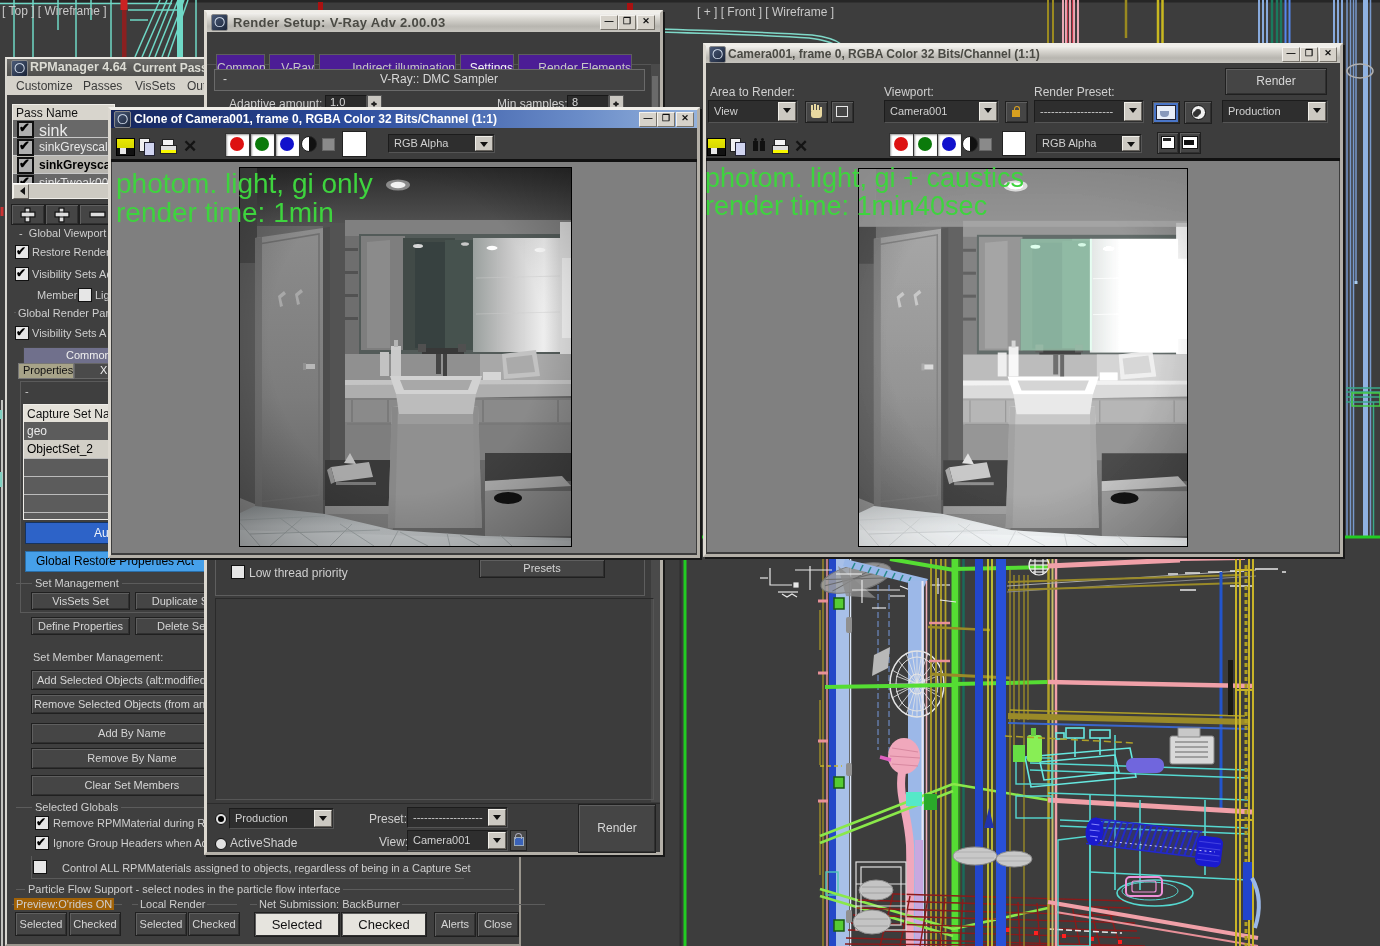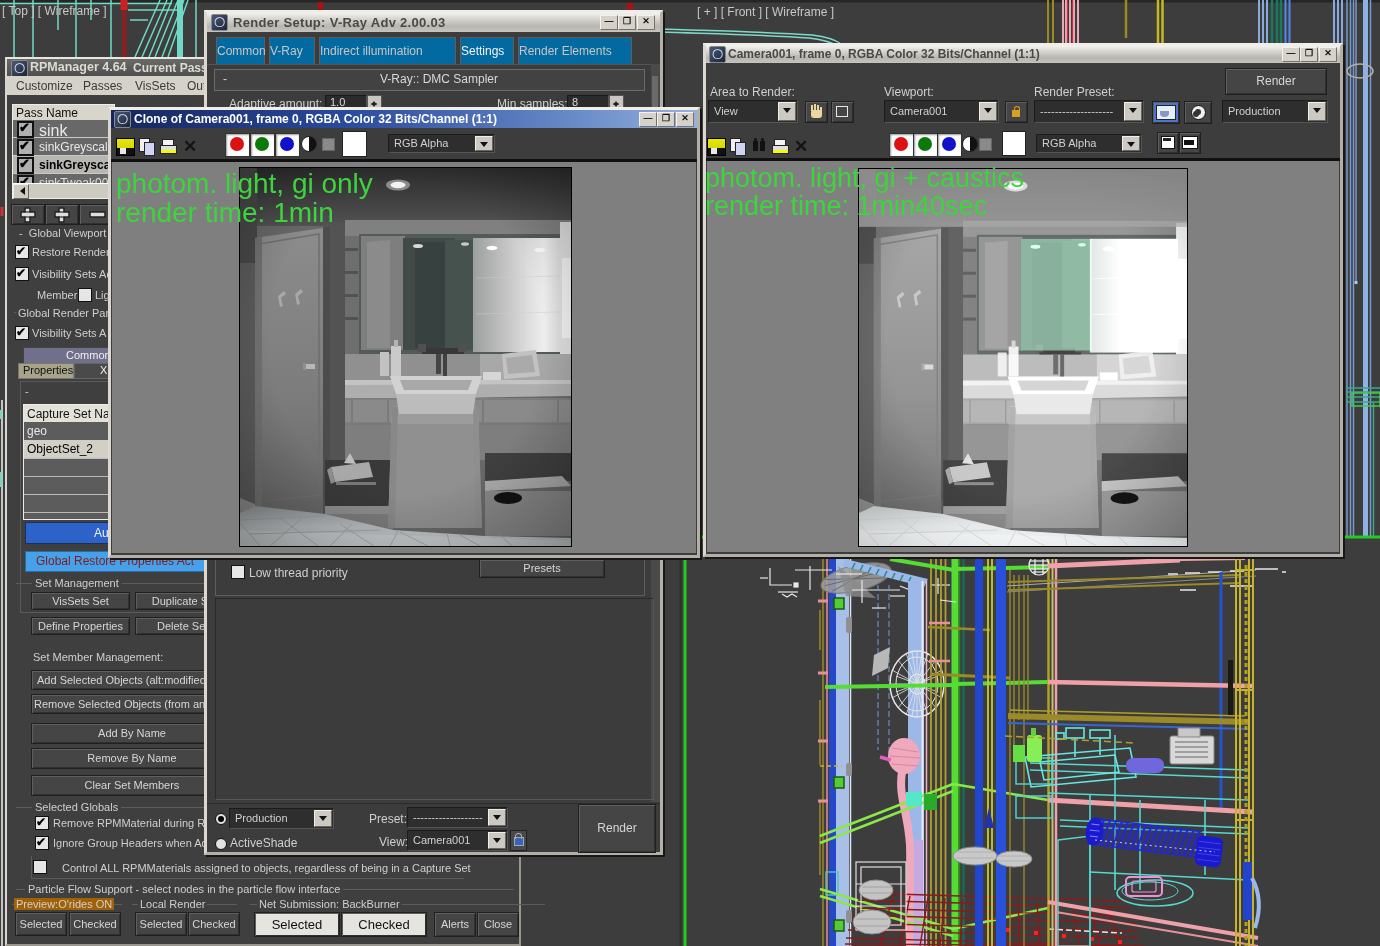--- a/index.html
+++ b/index.html
@@ -16,21 +16,21 @@
 .cb.on:after{content:"✔";position:absolute;left:0px;top:-2px;color:#000;font-size:12px;font-weight:bold;}
 .glabel{position:absolute;color:#cfcfcf;font-size:11px;}
 .gline{position:absolute;border-top:1px solid #5c5c5c;height:0;}
 .radio{position:absolute;width:10px;height:10px;border-radius:50%;background:#e2e2e2;border:1px solid #111;}
 .radio.on:after{content:"";position:absolute;left:2px;top:2px;width:6px;height:6px;border-radius:50%;background:#000;}
 .spin{position:absolute;width:13px;background:#c9c6c0;border:1px solid #555;}
 .spin:before,.spin:after{content:"";position:absolute;left:3px;border:3px solid transparent;}
 .spin:before{top:2px;border-bottom:4px solid #222;}
 .spin:after{bottom:2px;border-top:4px solid #222;}
 .vbox{position:absolute;background:#2b2b2b;border:1px solid;border-color:#191919 #555 #555 #191919;color:#d8d8d8;font-size:11px;}
-.rtab{position:absolute;top:5px;height:26px;line-height:26px;text-align:left;border:1px solid #5e5e5e;border-bottom:0;background:#0369a1;color:#c6c6c6;font-size:12px;}
+.rtab{position:absolute;top:22px;height:26px;line-height:26px;text-align:right;border:1px solid #5e5e5e;border-bottom:0;background:#4c1d95;color:#c6c6c6;font-size:12px;}
 .rtab.sel{color:#f4f4f4;}
 .pcb{position:absolute;left:4px;top:1px;width:13px;height:13px;background:#b0b0b0;border:2px solid #111;}
 .pcb:after{content:"✔";position:absolute;left:0;top:-3px;color:#000;font-size:13px;font-weight:bold;}
 .plusico,.minusico{position:absolute;left:50%;top:50%;transform:translate(-50%,-50%);width:13px;height:13px;}
 .plusico:before{content:"";position:absolute;left:4px;top:0;width:4px;height:13px;background:#ddd;outline:1px solid #111;}
 .plusico:after{content:"";position:absolute;left:0;top:4px;width:13px;height:4px;background:#ddd;outline:1px solid #111;}
 .minusico:after{content:"";position:absolute;left:0;top:4px;width:14px;height:4px;background:#ddd;outline:1px solid #111;}
 .ico16{position:absolute;width:17px;height:16px;}
 .greentxt{position:absolute;color:#3ed43e;font-size:28px;line-height:29px;white-space:nowrap;letter-spacing:0px;}
 .chanbtn{position:absolute;width:23px;height:22px;background:#fff;border:1px solid #333;box-shadow:inset 1px 1px 2px #999;}
@@ -620,21 +620,21 @@
         </div>
     <div class="abs" style="left:0;top:53px;right:0;height:1px;background:#bbb;"></div>
     <div class="abs" style="left:0;top:71px;right:0;height:1px;background:#bbb;"></div>
     <div class="abs" style="left:0;top:89px;right:0;height:1px;background:#bbb;"></div>
     <div class="abs" style="left:0;top:107px;right:0;height:1px;background:#bbb;"></div>
   </div>
 
   <div class="abs" style="left:18px;top:463px;width:185px;height:20px;background:#2d63c8;border:1px solid #16335f;color:#eef2fa;font-size:12px;">
         <span style="position:absolute;left:68px;top:3px;white-space:nowrap;">Auto Capture</span>
       </div>
-  <div class="abs" style="left:18px;top:492px;width:185px;height:19px;background:#46a0ea;border:1px solid #2a6ea8;color:#7f1d1d;font-size:12px;">
+  <div class="abs" style="left:18px;top:492px;width:185px;height:19px;background:#46a0ea;border:1px solid #2a6ea8;color:#000000;font-size:12px;">
         <span style="position:absolute;left:10px;top:2px;white-space:nowrap;">Global Restore Properties Act</span>
       </div>
 
   <div class="gline" style="left:9px;top:524px;width:300px;"></div>
   <span class="glabel" style="left:25px;top:518px;background:#3f3f3f;padding:0 3px;">Set Management</span>
   <div class="btn" style="left:24px;top:533px;width:97px;height:16px;line-height:16px;">VisSets Set</div>
   <div class="btn" style="left:128px;top:533px;width:97px;height:16px;line-height:16px;">Duplicate Set</div>
   <div class="btn" style="left:24px;top:558px;width:97px;height:16px;line-height:16px;">Define Properties</div>
   <div class="btn" style="left:128px;top:558px;width:97px;height:16px;line-height:16px;">Delete Set(</div>
   <span class="glabel" style="left:26px;top:592px;">Set Member Management:</span>

